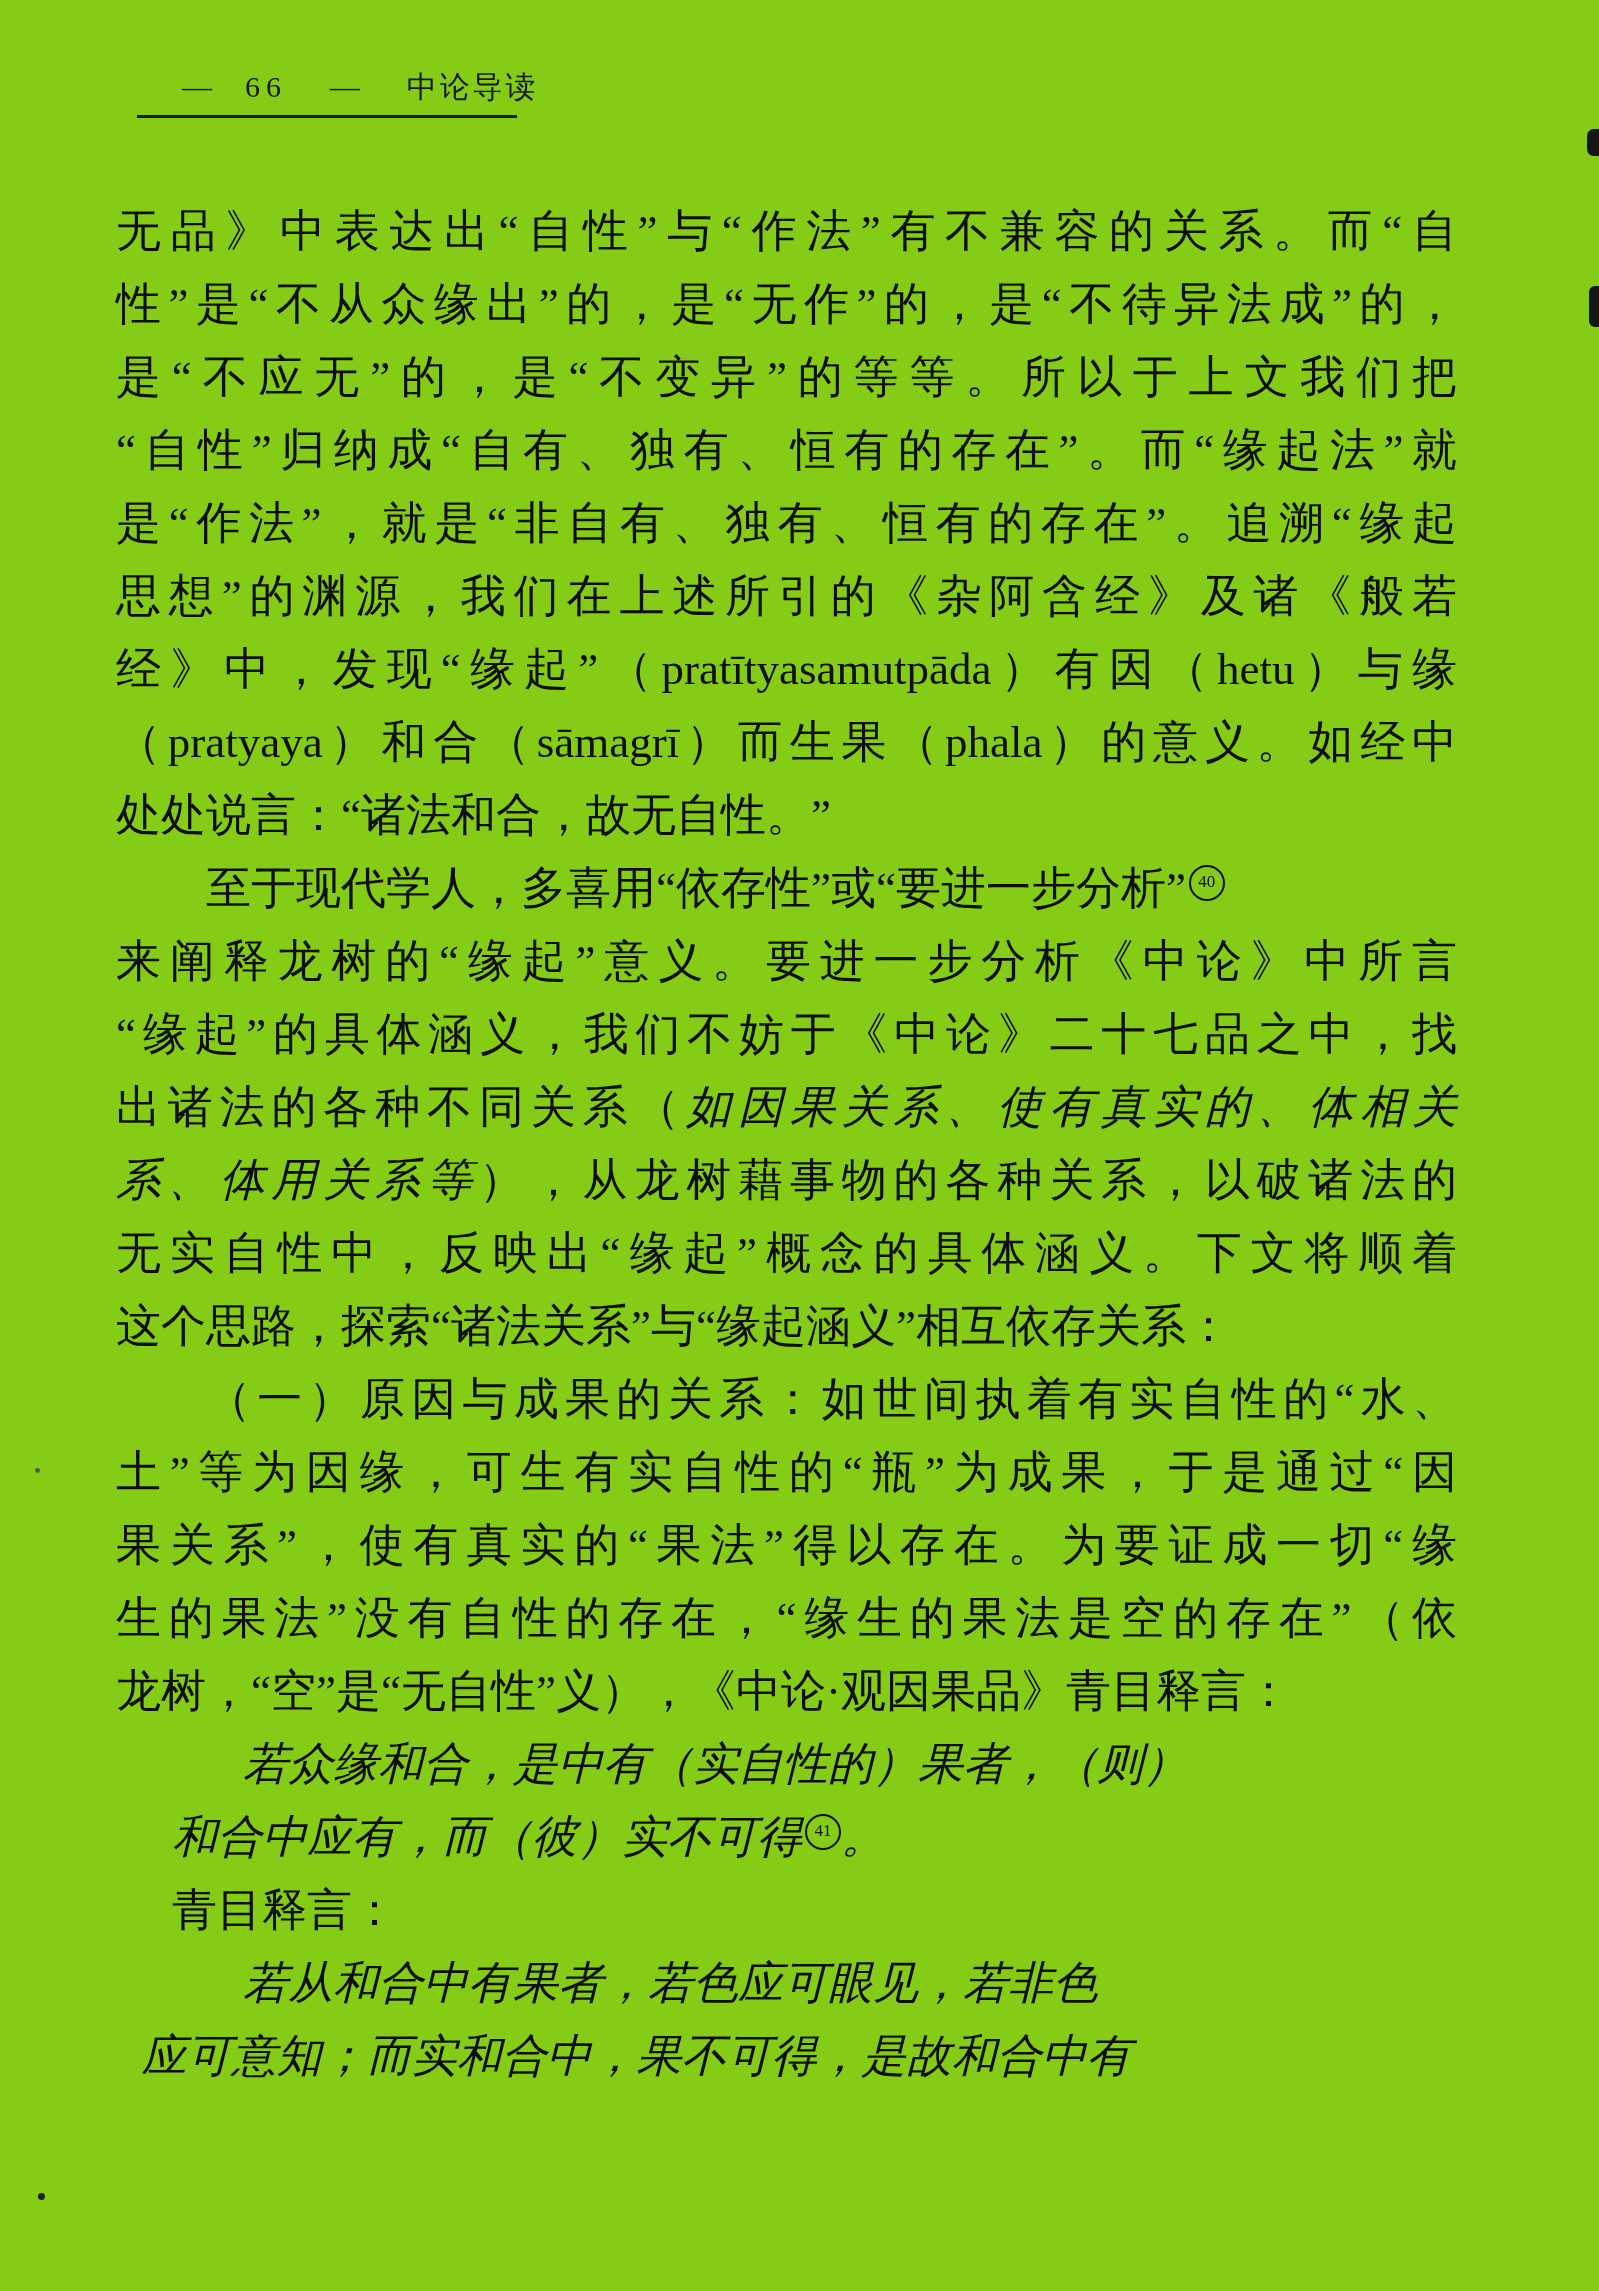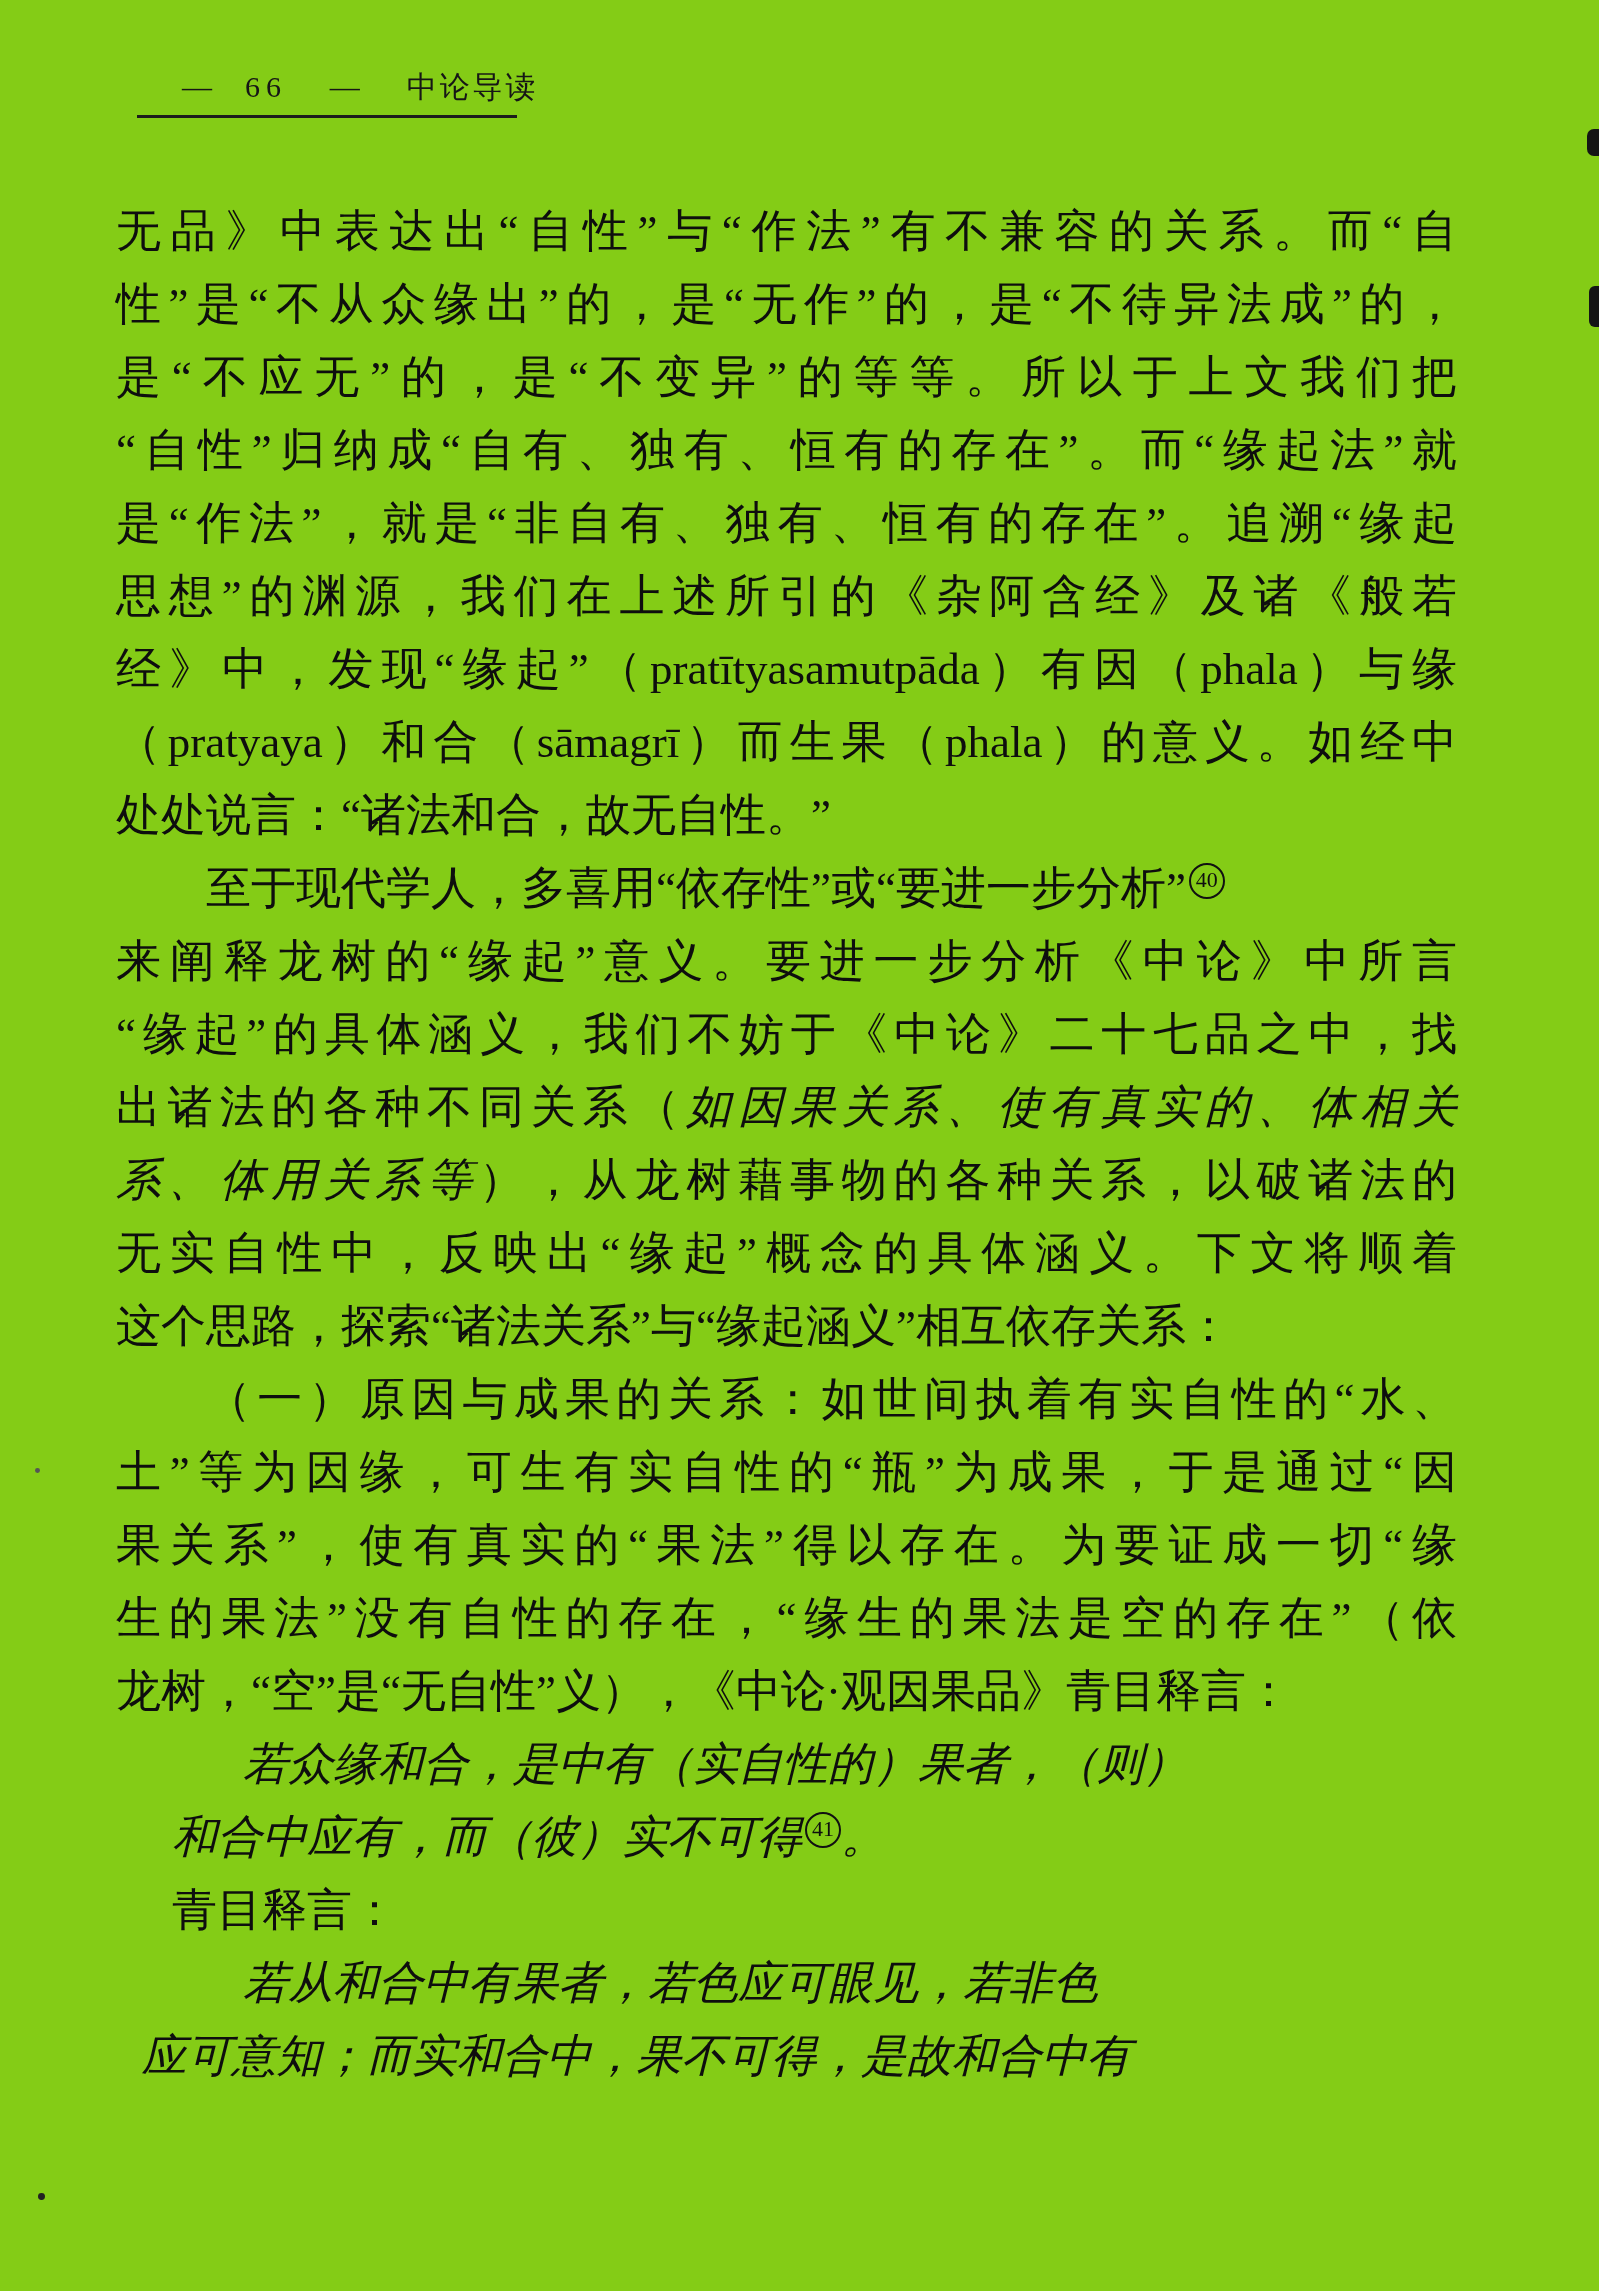--- a/index.html
+++ b/index.html
@@ -64,21 +64,21 @@
 
   
   .note {
     display: inline-block;
     box-sizing: border-box;
     width: 36px;
     height: 36px;
     line-height: 30px;
     border: 2.9px solid #111;
     border-radius: 50%;
-    font-size: 22px;
+    font-size: 17px;
     font-style: normal;
     text-align: center;
     vertical-align: 15.7px;
     margin-left: 2.9px;
     letter-spacing: 0;
   }
 
   
   .smudge-1 { position: absolute; right: 0; top: 129px; width: 12.7px; height: 27.4px; background: #151515; border-radius: 6.9px 0 0 6.9px; }
   .smudge-2 { position: absolute; right: 0; top: 286px; width: 10.8px; height: 41px; background: #151515; border-radius: 5.9px 0 0 5.9px; }
@@ -96,21 +96,21 @@
 
   <div class="header-rule"></div>
 
   <div class="text-body">
       <div class="line ind-none fill"><span class="song">无品》中表达出“自性”与“作法”有不兼容的关系。而“自</span></div>
       <div class="line ind-none fill"><span class="song">性”是“不从众缘出”的，是“无作”的，是“不待异法成”的，</span></div>
       <div class="line ind-none fill"><span class="song">是“不应无”的，是“不变异”的等等。所以于上文我们把</span></div>
       <div class="line ind-none fill"><span class="song">“自性”归纳成“自有、独有、恒有的存在”。而“缘起法”就</span></div>
       <div class="line ind-none fill"><span class="song">是“作法”，就是“非自有、独有、恒有的存在”。追溯“缘起</span></div>
       <div class="line ind-none fill"><span class="song">思想”的渊源，我们在上述所引的《杂阿含经》及诸《般若</span></div>
-      <div class="line ind-none fill"><span class="song">经》中，发现“缘起”（pratītyasamutpāda）有因（phala）与缘</span></div>
+      <div class="line ind-none fill"><span class="song">经》中，发现“缘起”（pratītyasamutpāda）有因（hetu）与缘</span></div>
       <div class="line ind-none fill"><span class="song">（pratyaya）和合（sāmagrī）而生果（phala）的意义。如经中</span></div>
       <div class="line ind-none"><span class="song">处处说言：“诸法和合，故无自性。”</span></div>
       <div class="line ind-p"><span class="song">至于现代学人，多喜用“依存性”或“要进一步分析”</span><span class="note">40</span></div>
       <div class="line ind-none fill"><span class="song">来阐释龙树的“缘起”意义。要进一步分析《中论》中所言</span></div>
       <div class="line ind-none fill"><span class="song">“缘起”的具体涵义，我们不妨于《中论》二十七品之中，找</span></div>
       <div class="line ind-none fill"><span class="song">出诸法的各种不同关系（</span><span class="kai">如因果关系、使有真实的、体相关</span></div>
       <div class="line ind-none fill"><span class="kai">系、体用关系等</span><span class="song">），从龙树藉事物的各种关系，以破诸法的</span></div>
       <div class="line ind-none fill"><span class="song">无实自性中，反映出“缘起”概念的具体涵义。下文将顺着</span></div>
       <div class="line ind-none"><span class="song">这个思路，探索“诸法关系”与“缘起涵义”相互依存关系：</span></div>
       <div class="line ind-p fill"><span class="song">（一）原因与成果的关系：如世间执着有实自性的“水、</span></div>

